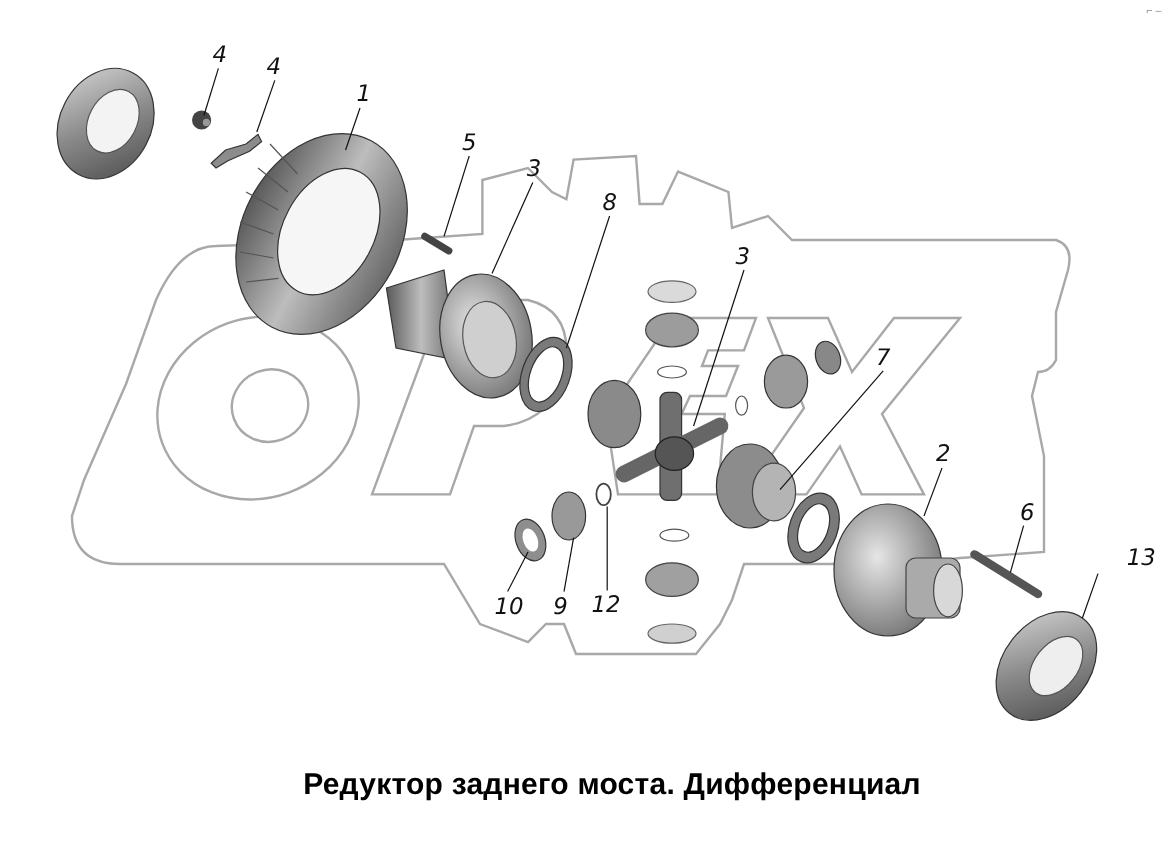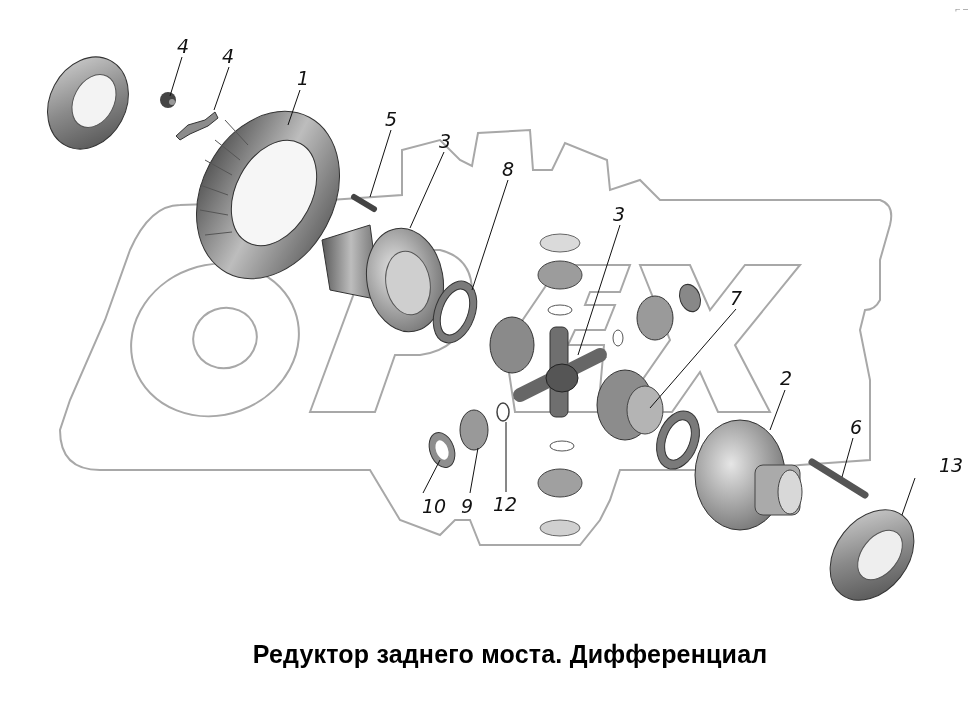--- a/index.html
+++ b/index.html
@@ -154,18 +154,18 @@
   <span class="callout" style="left:222px; top:47px;">4</span>
   <span class="callout" style="left:297px; top:69px;">1</span>
   <span class="callout" style="left:385px; top:110px;">5</span>
   <span class="callout" style="left:439px; top:132px;">3</span>
   <span class="callout" style="left:502px; top:160px;">8</span>
   <span class="callout" style="left:613px; top:205px;">3</span>
   <span class="callout" style="left:730px; top:289px;">7</span>
   <span class="callout" style="left:780px; top:369px;">2</span>
   <span class="callout" style="left:850px; top:418px;">6</span>
   <span class="callout" style="left:907px; top:456px;margin-left:32px;">13</span>
-  <span class="callout" style="left:422px; top:497px;font-style:italic;">10</span>
+  <span class="callout" style="left:412px; top:497px;font-style:italic;">10</span>
   <span class="callout" style="left:461px; top:497px;">9</span>
   <span class="callout" style="left:493px; top:495px;">12</span>
 
   <div class="title">Редуктор заднего моста. Дифференциал</div>
 </div>
 
 </body></html>

